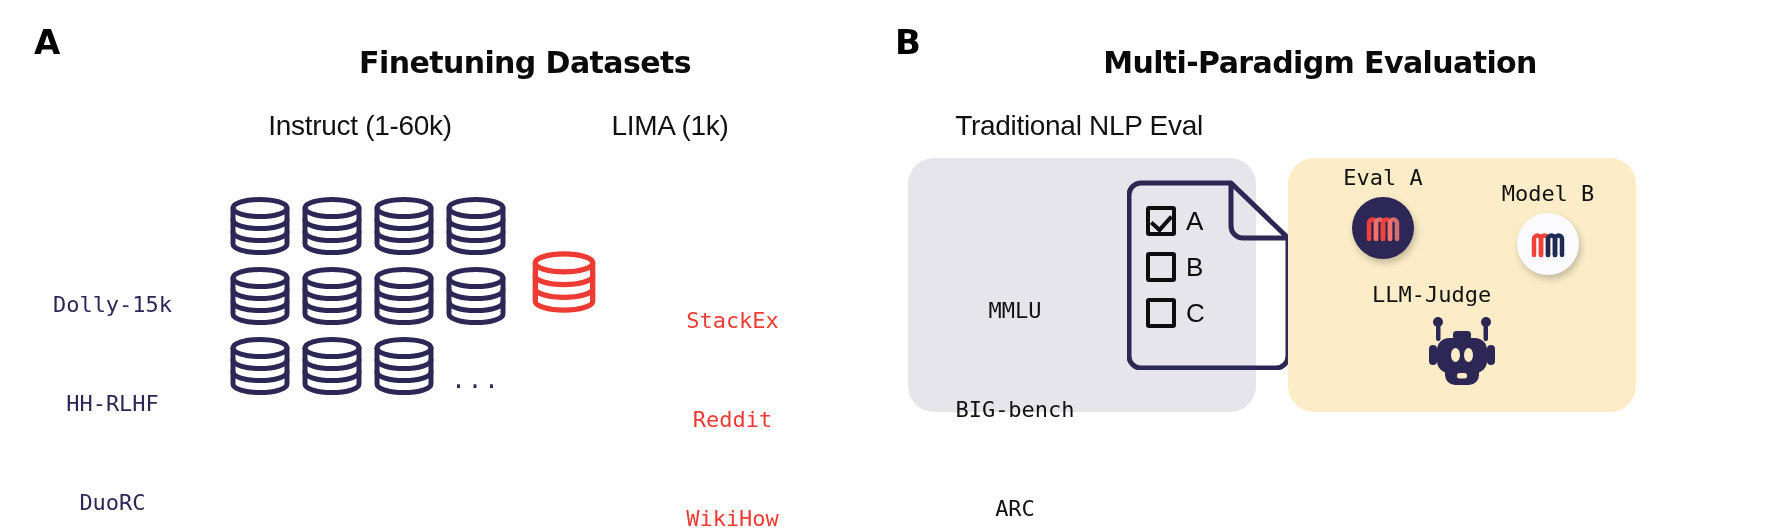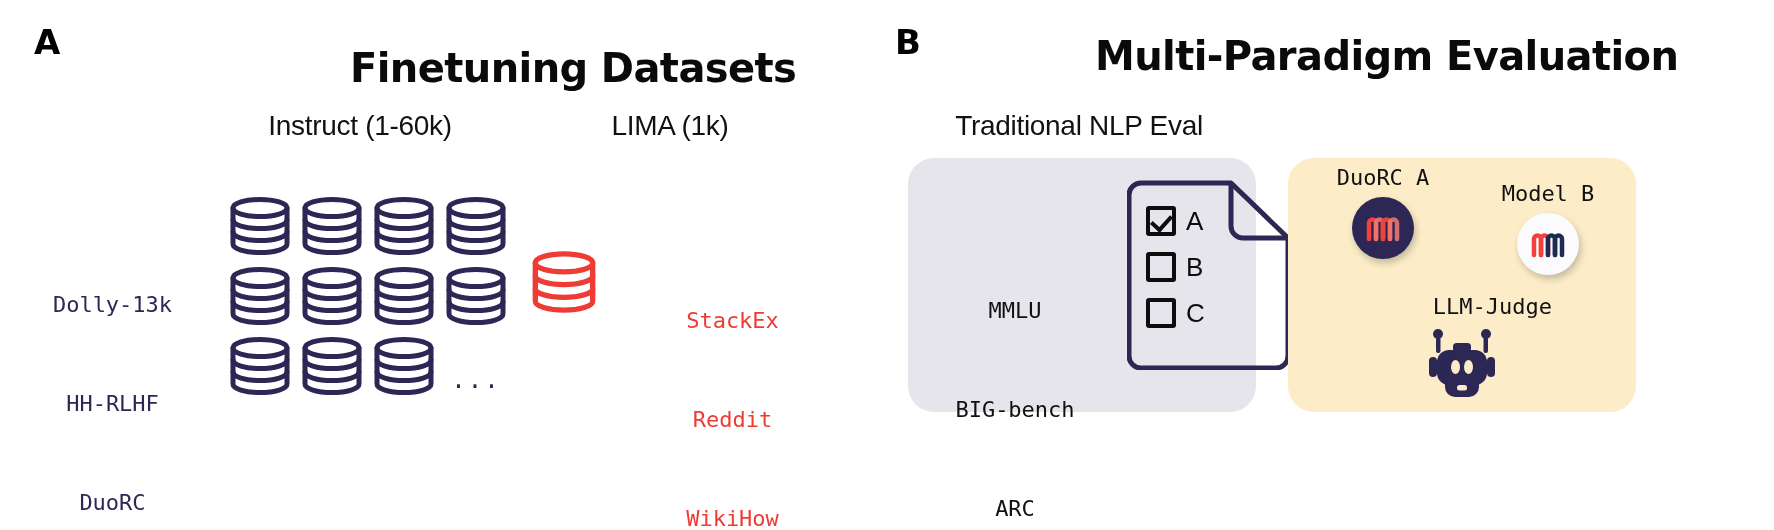--- a/index.html
+++ b/index.html
@@ -31,28 +31,28 @@
     letter-spacing: -0.5px;
   }
   #letter-a { left: 34px;  top: 22px; }
   #letter-b { left: 895px; top: 22px; }
 
   
   .panel-title {
     position: absolute;
     font-family: "DejaVu Sans", sans-serif;
     font-weight: 700;
-    font-size: 40px;
+    font-size: 30px;
     color: #0a0a0a;
     letter-spacing: -0.6px;
-    text-align: right;
+    text-align: center;
     white-space: nowrap;
   }
   #title-a { left: 350px; top: 45px; width: 350px; }
-  #title-b { left: 1095px; top: 33px; width: 450px; }
+  #title-b { left: 1095px; top: 45px; width: 450px; }
 
   .sub-title {
     position: absolute;
     font-family: "Liberation Sans", sans-serif;
     font-weight: 400;
     font-size: 28px;
     color: #111111;
     text-align: center;
     white-space: nowrap;
     letter-spacing: -0.3px;
@@ -220,22 +220,21 @@
   #avatar-a { background: #2c2754; }
   #avatar-b { background: #fbfbfd; }
   .avatar svg { display: block; }
 
   
   #judge-block {
     position: absolute;
     left: 1372px;
     top: 282px;
     width: 180px;
-    text-align: right;
-    margin-top: 12px;
+    text-align: left;
   }
   #judge-label {
     font-family: "DejaVu Sans Mono", monospace;
     font-size: 22px;
     color: #111111;
     white-space: nowrap;
   }
   #robot-icon {
     margin: 8px auto 0;
     width: 74px;
@@ -250,21 +249,21 @@
 
   <div class="panel-letter" id="letter-a">A</div>
 
   <div class="panel-title" id="title-a">Finetuning Datasets</div>
 
   <div class="sub-title" id="sub-instruct">Instruct (1-60k)</div>
 
   <div class="sub-title" id="sub-lima">LIMA (1k)</div>
 
   <div class="mono-list navy" id="instruct-labels">
-    <span class="line">Dolly-13k</span>
+    <span class="line">Dolly-15k</span>
     <span class="line">HH-RLHF</span>
     <span class="line">DuoRC</span>
     
     
   </div>
 
   <div id="cylinder-grid">
     <div class="cyl-cell">
       <svg width="64" height="58" viewBox="0 0 64 58">
           <g fill="none" stroke="#2c2754" stroke-width="5" stroke-linecap="round">
@@ -431,21 +430,21 @@
     </div>
     <div class="doc-option">
       <span class="checkbox"></span>
       <span class="option-letter">C</span>
     </div>
   </div>
 
   <div class="eval-card" id="card-model"></div>
 
   <div class="model-block" id="model-a-block">
-    <div class="model-label">DuoRC A</div>
+    <div class="model-label">Eval A</div>
     <div class="avatar" id="avatar-a">
       <svg width="40" height="34" viewBox="0 0 40 34">
         <g fill="none" stroke-linecap="round" stroke-linejoin="round" stroke-width="4.5">
           <path d="M6 28 V12 a3.5 3.5 0 0 1 7 0 V28" stroke="#f0413a"></path>
           <path d="M13 28 V12 a3.5 3.5 0 0 1 7 0 V28" stroke="#f47a73" opacity="0.85"></path>
           <path d="M20 28 V12 a3.5 3.5 0 0 1 7 0 V28" stroke="#f0413a"></path>
           <path d="M27 28 V12 a3.5 3.5 0 0 1 7 0 V28" stroke="#f47a73" opacity="0.85"></path>
         </g>
       </svg>
     </div>

